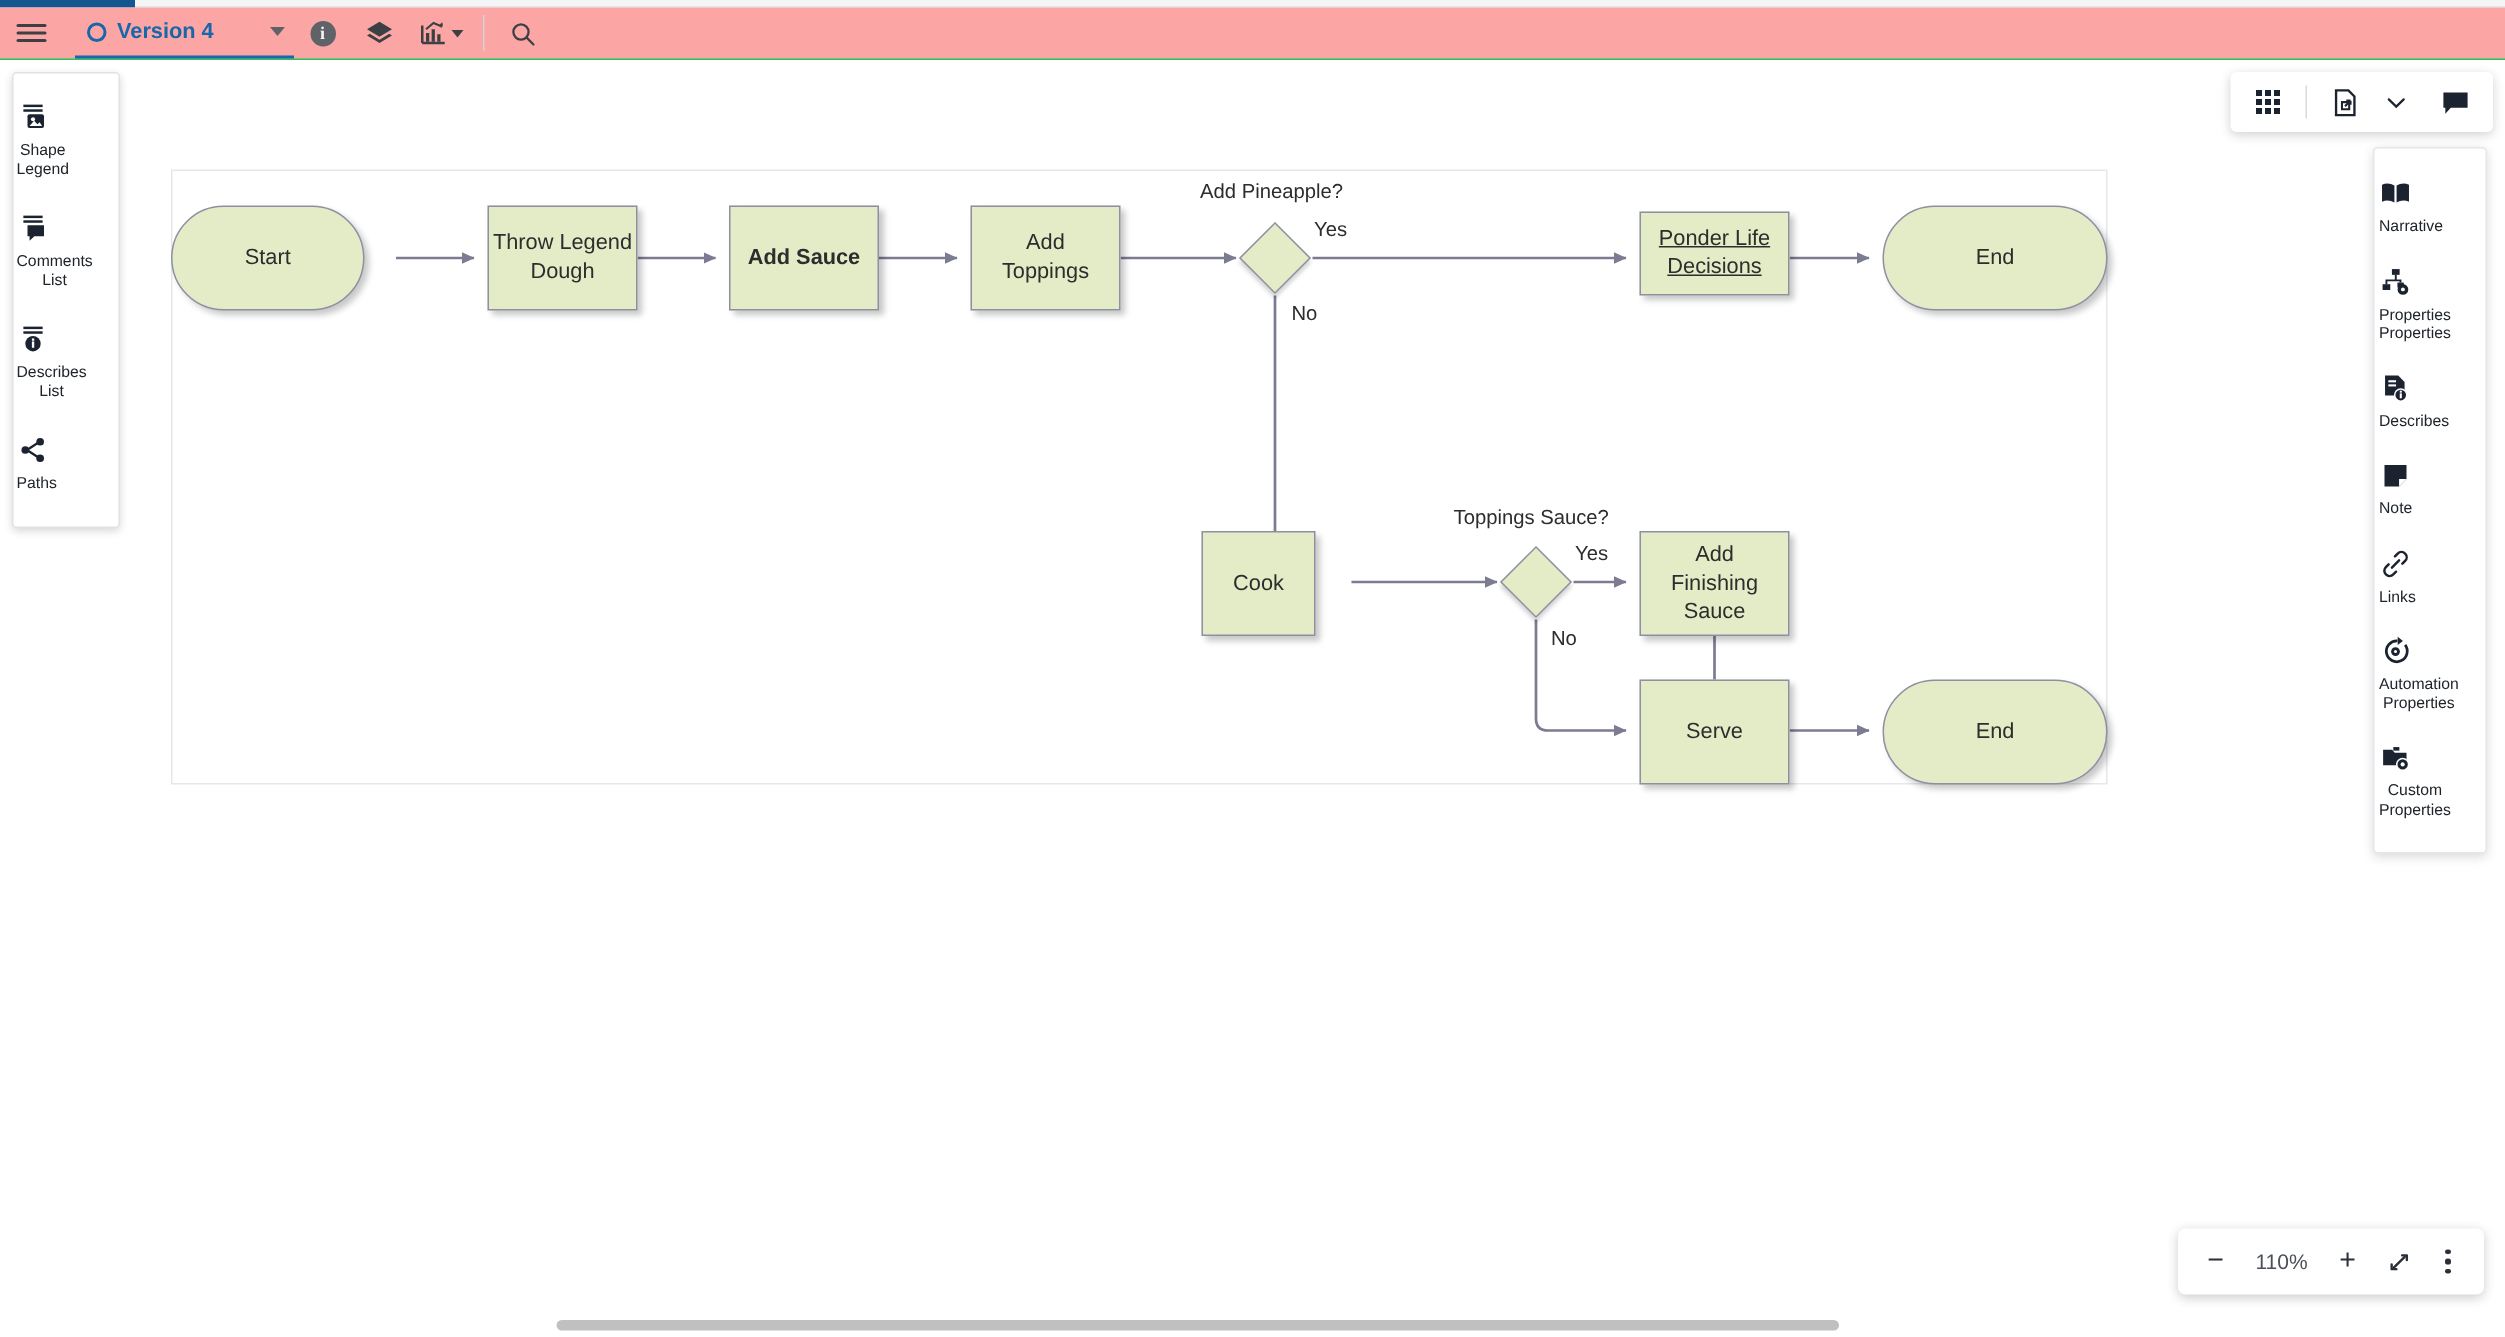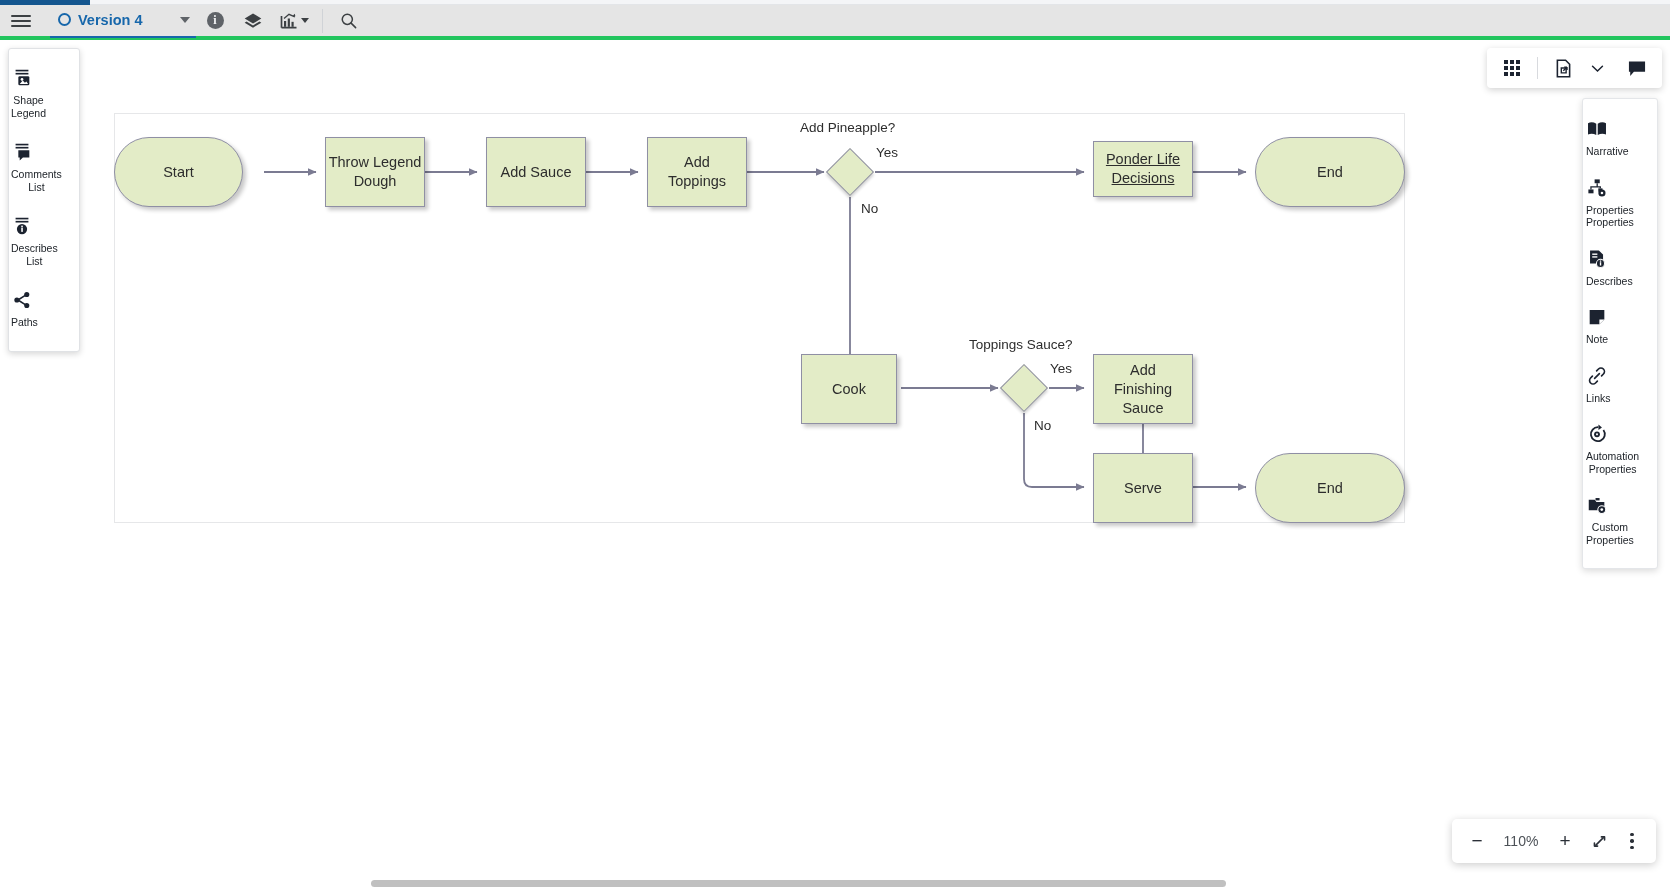--- a/index.html
+++ b/index.html
@@ -19,21 +19,21 @@
     position: absolute; top:0; left:0; width:1670px; height:5px;
     background:#f4f5f7; border-bottom:1px solid #e3e5e8;
   }
   .tabstrip .active-tab {
     position:absolute; top:0; left:0; width:90px; height:5px; background:#14568f;
   }
 
   
   .header {
     position:absolute; top:5px; left:0; width:1670px; height:35px;
-    background:#e5e5e5; border-bottom:4px solid #22c55e;
+    background:#fca5a5; border-bottom:1px solid #22c55e;
     display:flex; align-items:center;
   }
   .hdr-btn {
     display:flex; align-items:center; justify-content:center;
     height:35px; cursor:pointer; background:transparent; border:none; padding:0;
   }
   .hamburger { width:42px; }
   .hamburger span {
     display:block; width:20px; height:2px; background:#3c4043; margin:3px 0; border-radius:1px;
   }
@@ -260,21 +260,21 @@
       <span>Start</span>
     </div>
 
     <div class="node process" style="left:325px; top:96px; width:100px; height:70px;">
       <div>
         <div>Throw Legend</div>
         <div>Dough</div>
       </div>
     </div>
 
-    <div class="node process" style="left:486px; top:96px; width:100px; height:70px;">
+    <div class="node process" style="left:486px; top:96px; width:100px; height:70px;font-weight:bold;">
       <span>Add Sauce</span>
     </div>
 
     <div class="node process" style="left:647px; top:96px; width:100px; height:70px;">
       <div>
         <div>Add</div>
         <div>Toppings</div>
       </div>
     </div>
 
@@ -282,21 +282,21 @@
       <div>
         <div>Ponder Life</div>
         <div>Decisions</div>
       </div>
     </div>
 
     <div class="node terminator" style="left:1255px; top:96px; width:150px; height:70px;">
       <span>End</span>
     </div>
 
-    <div class="node process" style="left:801px; top:313px; width:96px; height:70px;">
+    <div class="node process" style="left:801px; top:313px; width:76px; height:70px;">
       <span>Cook</span>
     </div>
 
     <div class="node process" style="left:1093px; top:313px; width:100px; height:70px;">
       <div>
         <div>Add</div>
         <div>Finishing</div>
         <div>Sauce</div>
       </div>
     </div>

